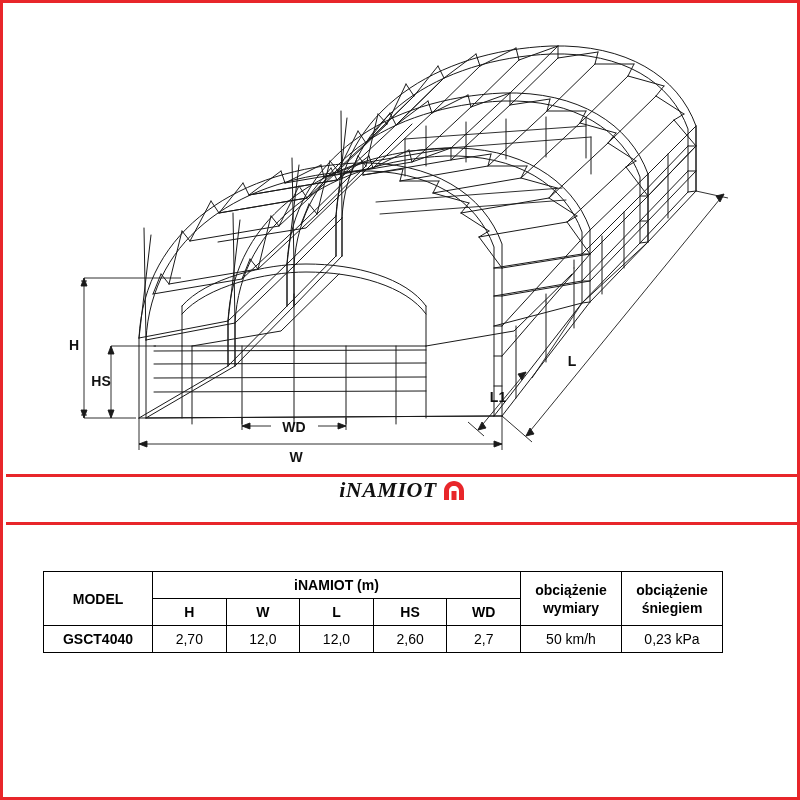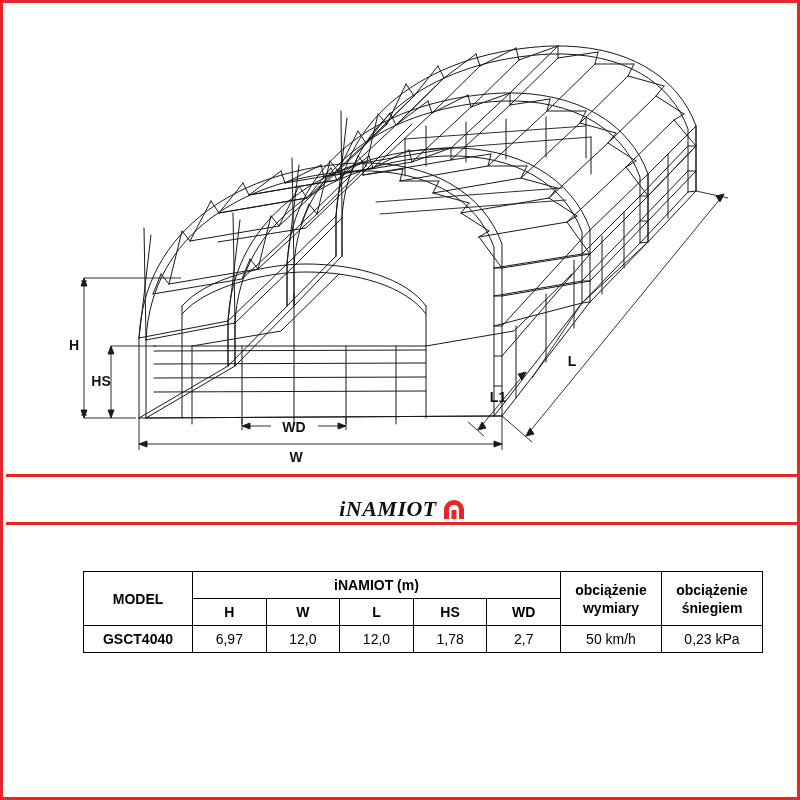--- a/index.html
+++ b/index.html
@@ -45,21 +45,21 @@
   .rule.bottom { top: 519px; }
 
   
   .brand-band {
     position: absolute;
     left: 3px;
     top: 474px;
     width: 794px;
     height: 45px;
     display: flex;
-    align-items: flex-end;
+    align-items: flex-start;
     justify-content: center;
   }
   .brand {
     display: flex;
     align-items: center;
     gap: 4px;
   }
   .brand-text {
     font-family: "Liberation Serif", serif;
     font-weight: bold;
@@ -79,21 +79,20 @@
   .table-wrap {
     position: absolute;
     left: 40px;
     top: 568px;
     width: 680px;
   }
   table.spec {
     border-collapse: collapse;
     width: 680px;
     table-layout: fixed;
-    margin-left: 40px;
   }
   table.spec td, table.spec th {
     border: 1px solid #000;
     text-align: center;
     vertical-align: middle;
     font-size: 14px;
     color: #000;
     padding: 0;
     height: 26px;
   }
@@ -331,24 +330,24 @@
         </tr>
         <tr>
           <td class="c-dim dim-head">H</td>
           <td class="c-dim dim-head">W</td>
           <td class="c-dim dim-head">L</td>
           <td class="c-dim dim-head">HS</td>
           <td class="c-dim dim-head">WD</td>
         </tr>
         <tr>
           <td class="c-model model-name">GSCT4040</td>
-          <td class="c-dim val">6,97</td>
+          <td class="c-dim val">2,70</td>
           <td class="c-dim val">12,0</td>
           <td class="c-dim val">12,0</td>
-          <td class="c-dim val">1,78</td>
+          <td class="c-dim val">2,60</td>
           <td class="c-dim val">2,7</td>
           <td class="c-load val">50 km/h</td>
           <td class="c-load val">0,23 kPa</td>
         </tr>
       </tbody>
     </table>
   </div>
 
 </div>
 

